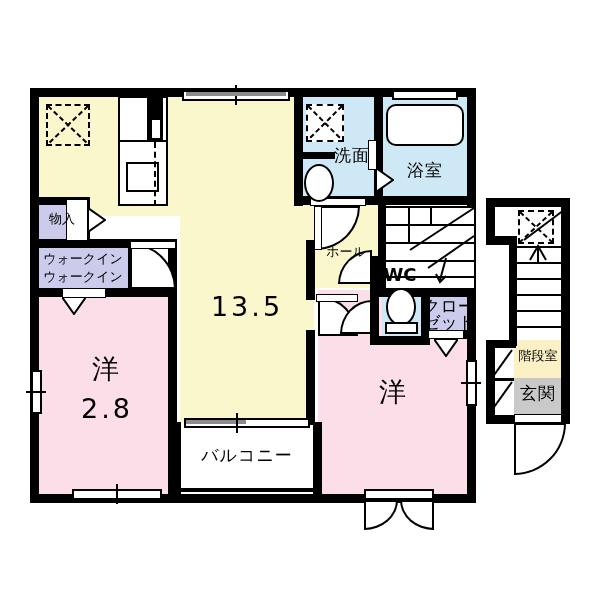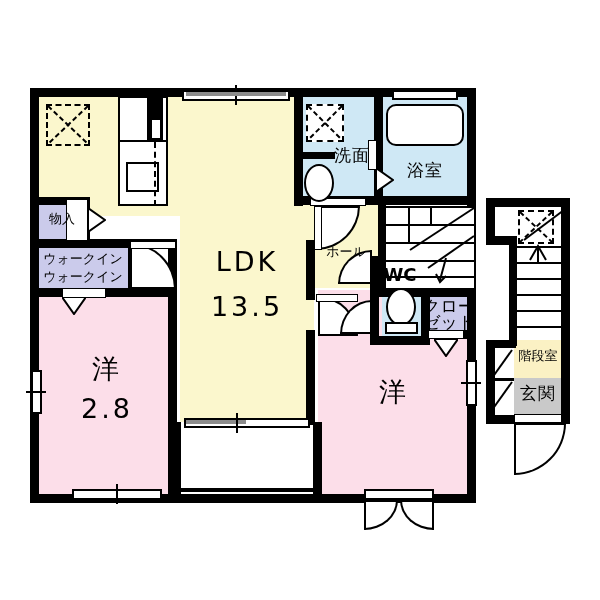--- a/index.html
+++ b/index.html
@@ -273,28 +273,28 @@
     <line x1="48" y1="4" x2="8" y2="34" stroke="#000" stroke-width="2"></line>
   </svg>
 
   <svg class="abs" style="left:490px; top:348px;" width="24" height="66">
     <line x1="22" y1="2" x2="2" y2="30" stroke="#000" stroke-width="2"></line>
     <line x1="22" y1="34" x2="2" y2="62" stroke="#000" stroke-width="2"></line>
   </svg>
   <div class="wall" style="left:490px; top:378px; width:24px; height:3px;"></div>
   <div class="wall" style="left:488px; top:384px; width:6px; height:16px;"></div>
 
-  <div class="lbl lbl-big" style="left:180px; top:248px; width:134px;">LDK</div>
   <div class="lbl lbl-area" style="left:180px; top:293px; width:134px;">13.5</div>
 
   <div class="lbl lbl-big" style="left:42px; top:355px; width:130px;">洋</div>
   <div class="lbl lbl-area" style="left:42px; top:395px; width:130px;">2.8</div>
 
   <div class="lbl lbl-big" style="left:328px; top:378px; width:132px;">洋</div>
 
+  <div class="lbl lbl-med" style="left:182px; top:447px; width:130px;">バルコニー</div>
 
   <div class="lbl lbl-sm" style="left:314px; top:245px; width:64px;">ホール</div>
 
   <div class="lbl lbl-med" style="left:326px; top:147px; width:52px;">洗面</div>
 
   <div class="lbl lbl-med" style="left:392px; top:162px; width:66px;">浴室</div>
 
   <div class="lbl lbl-wc" style="left:376px; top:266px; width:48px;text-align:center;">WC</div>
 
   <div class="lbl lbl-xs" style="left:423px; top:298px; width:46px;">クロー</div>

